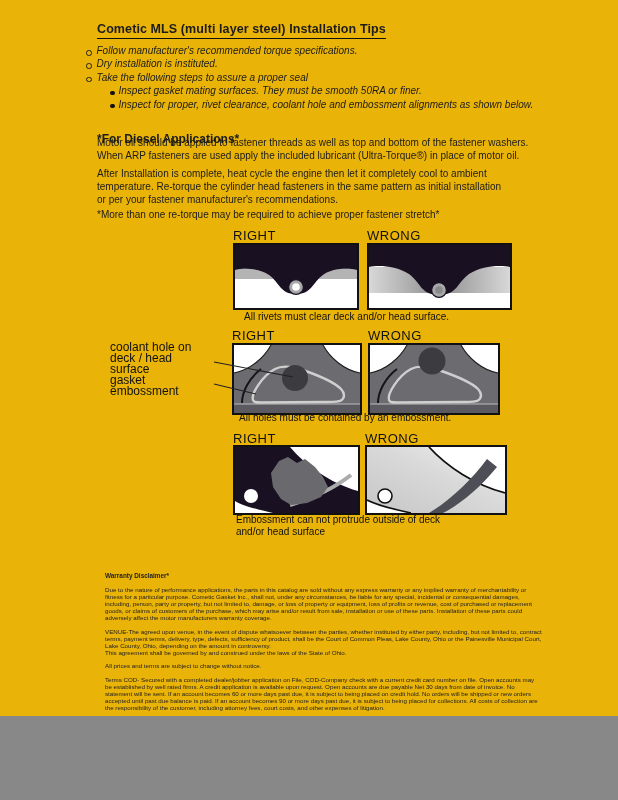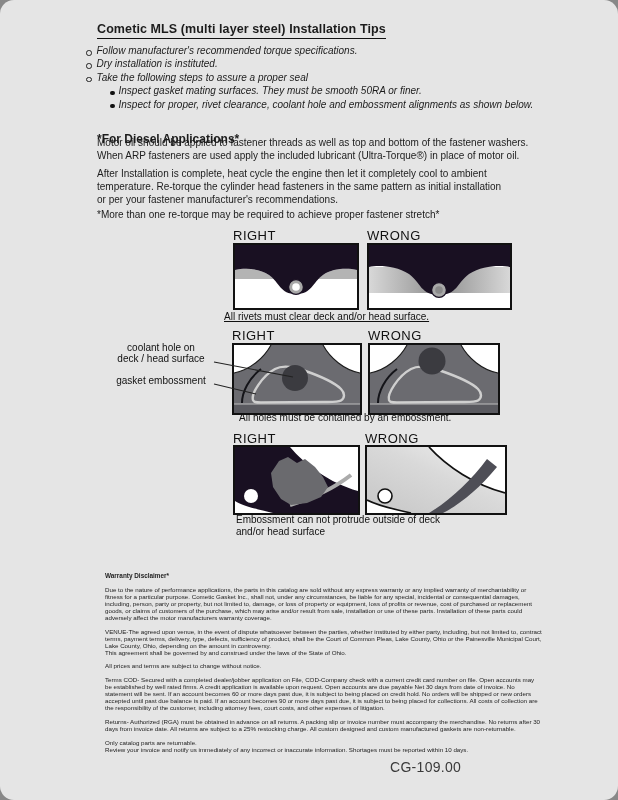--- a/index.html
+++ b/index.html
@@ -1,19 +1,19 @@
 <!DOCTYPE html>
 <html><head>
 <meta charset="utf-8">
 <style>
   html,body{margin:0;padding:0;background:#888;}
   .page{
-    position:relative;width:618px;height:800px;background:#e5e5e5;
+    position:relative;width:618px;height:716px;background:#eab308;
     font-family:"Liberation Sans","DejaVu Sans",sans-serif;color:#1c1c1c;
-    overflow:hidden;margin:0 auto;border-radius:14px;
+    overflow:hidden;margin:0 auto;
   }
   .abs{position:absolute;}
   .pre{white-space:pre-line;}
 
   .title{
     left:97px;top:22px;font-size:12.5px;font-weight:bold;
     border-bottom:1.6px solid #111;padding-bottom:2px;letter-spacing:0.1px;
   }
   .bullets{left:86px;top:44px;width:470px;font-size:10px;}
   .b-row{display:flex;align-items:center;line-height:13.4px;font-style:italic;}
@@ -29,21 +29,21 @@
   .h2{left:97px;top:132px;font-size:12px;font-weight:bold;}
   .para{left:97px;width:452px;font-size:10px;line-height:13px;}
   .p1{top:136px;}
   .p2{top:167px;}
   .p3{top:208px;}
 
   .fig-label{font-size:13px;color:#111;text-align:left;letter-spacing:0.5px;}
   .diag-box{border:2px solid #111;background:#fff;box-sizing:content-box;line-height:0;}
   .caption{font-size:10px;color:#111;line-height:11.5px;}
 
-  .ann{font-size:10px;line-height:11px;color:#111;text-align:center;width:102px;}
+  .ann{font-size:12px;line-height:11px;color:#111;text-align:left;width:102px;}
   .overlay{pointer-events:none;}
 
   .fineprint{left:105px;top:572px;width:437px;font-size:6.2px;line-height:7.1px;color:#222;}
   .fineprint .fp-h{font-weight:bold;font-size:6.4px;margin:0 0 0 0;}
   .fineprint p{margin:6.5px 0 0 0;}
   .pagecode{left:390px;top:759px;font-size:14px;color:#3a3a3a;letter-spacing:0.3px;}
 </style>
 </head>
 <body>
 
@@ -106,21 +106,21 @@
         </linearGradient>
       </defs>
       <rect width="141" height="63" fill="#ffffff"></rect>
       <rect x="0" y="22" width="141" height="26" fill="url(#grayWedge)"></rect>
       <path d="M0,0 H141 V22 C130,20 113,21 100,29 C88,38 88,50 70,50 C52,50 52,38 40,29 C27,21 10,20 0,22 Z" fill="#191022"></path>
       <circle cx="70" cy="45" r="7.4" fill="#a8a8a8" stroke="#191022" stroke-width="1.2"></circle>
       <circle cx="70" cy="45" r="3.8" fill="#8a8a8a"></circle>
     </svg>
   </div>
 
-  <div class="abs caption" style="left:224px;top:311px;text-decoration:underline;">All rivets must clear deck and/or head surface.</div>
+  <div class="abs caption" style="left:244px;top:311px;">All rivets must clear deck and/or head surface.</div>
 
   <div class="abs fig-label" style="left:232px;top:328px;width:130px;">RIGHT</div>
   <div class="abs fig-label" style="left:368px;top:328px;width:132px;">WRONG</div>
 
   <div class="abs diag-box" style="left:232px;top:343px;">
     <svg width="126" height="68" viewBox="0 0 126 68">
       <rect width="126" height="68" fill="#ffffff"></rect>
       <path d="M0,28 C16,25 30,13 37,0 H89 C96,13 110,25 126,28 V68 H0 Z" fill="#6b6b70"></path>
       <path d="M0,28 C16,25 30,13 37,0" fill="none" stroke="#1a1a1a" stroke-width="1.1"></path>
       <path d="M89,0 C96,13 110,25 126,28" fill="none" stroke="#1a1a1a" stroke-width="1.1"></path>

